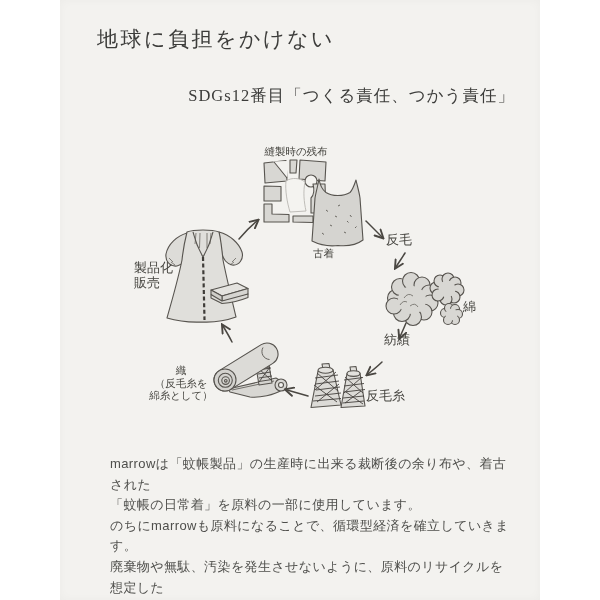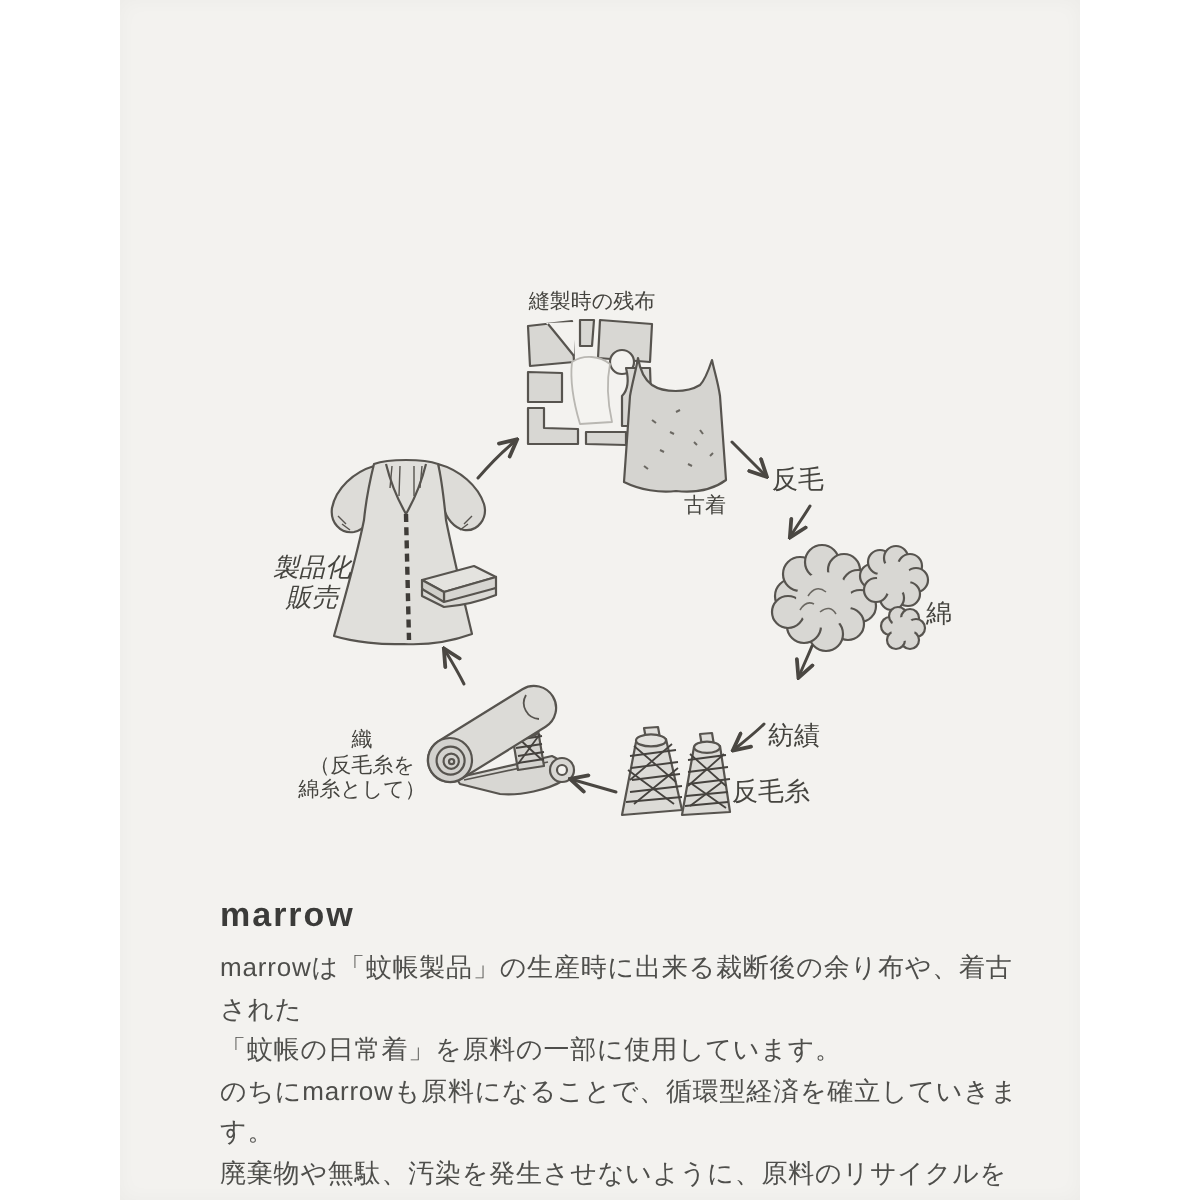--- a/index.html
+++ b/index.html
@@ -11,41 +11,43 @@
   .hline{position:absolute;color:#3c3c3a;font-family:"Liberation Serif","DejaVu Serif",serif;white-space:nowrap;}
   .h1{left:97px;top:25px;font-size:21px;letter-spacing:2.5px;}
   .h2{left:88px;top:50px;font-size:22px;letter-spacing:1.5px;}
   .h3{right:85px;top:85px;font-size:16.5px;letter-spacing:1px;}
   
   .diagram{position:absolute;left:60px;top:140px;width:556px;height:305px;}
   .diagram svg{position:absolute;left:0;top:0;}
   .dlabel{position:absolute;color:#45443f;white-space:pre-line;line-height:15px;font-size:13px;}
   .lbl-sewing{left:198px;top:4px;width:76px;text-align:center;font-size:10.5px;}
   .lbl-sorting{left:271px;top:8px;}
-  .lbl-used{left:253px;top:106px;width:50px;text-align:right;font-size:10.5px;}
+  .lbl-used{left:253px;top:106px;width:50px;text-align:left;font-size:10.5px;}
   .lbl-hanmo{left:326px;top:92px;}
   .lbl-cotton{left:403px;top:159px;}
-  .lbl-spin{left:324px;top:220px;}
+  .lbl-spin{left:324px;top:192px;}
   .lbl-yarn{left:306px;top:248px;}
   .lbl-weave{left:86px;top:224px;width:70px;text-align:center;font-size:10.5px;line-height:12.5px;}
-  .lbl-product{left:74px;top:136px;width:44px;text-align:center;line-height:15px;font-style:italic;}
+  .lbl-product{left:74px;top:120px;width:44px;line-height:15px;}
   .center-text{left:190px;top:140px;width:134px;text-align:center;font-size:15.5px;line-height:20px;
                font-weight:500;letter-spacing:0.5px;color:#4f4f4c;}
   
   .footer{position:absolute;left:110px;top:448px;width:404px;}
   .brand{font-size:17px;font-weight:bold;letter-spacing:1px;color:#3b3b39;}
   .body-text{margin-top:6px;font-size:13px;line-height:20.6px;letter-spacing:0.4px;
              color:#4e4e4b;white-space:pre-line;}
 </style>
 </head>
 <body>
 
 <div class="page">
   <div class="panel"></div>
 
+  <div class="hline h1">地球に負担をかけない</div>
+  <div class="hline h3">SDGs12番目「つくる責任、つかう責任」</div>
 
   <div class="diagram">
     <svg width="480" height="305" viewBox="0 0 480 305">
       <defs>
         <marker id="ah" viewBox="0 0 10 10" refX="7" refY="5" markerWidth="7" markerHeight="7" orient="auto-start-reverse">
           <path d="M1,1 L9,5 L1,9" fill="none" stroke="#4a4742" stroke-width="1.8" stroke-linecap="round"></path>
         </marker>
       </defs>
 
       <g fill="#d8d7d3" stroke="#57544f" stroke-width="1.1" stroke-linejoin="round">
@@ -194,21 +196,20 @@
     <div class="dlabel lbl-spin">紡績</div>
     <div class="dlabel lbl-yarn">反毛糸</div>
     <div class="dlabel lbl-weave">織
 （反毛糸を
 綿糸として）</div>
     <div class="dlabel lbl-product">製品化
 販売</div>
   </div>
 
   <div class="footer">
-    <div class="brand">marrow</div>
     <div class="body-text">marrowは「蚊帳製品」の生産時に出来る裁断後の余り布や、着古された
 「蚊帳の日常着」を原料の一部に使用しています。
 のちにmarrowも原料になることで、循環型経済を確立していきます。
 廃棄物や無駄、汚染を発生させないように、原料のリサイクルを想定した
 上で製品デザインやサービスをプラン段階から設計することが本質にある
 と考えます。</div>
   </div>
 </div>
 
 </body></html>

